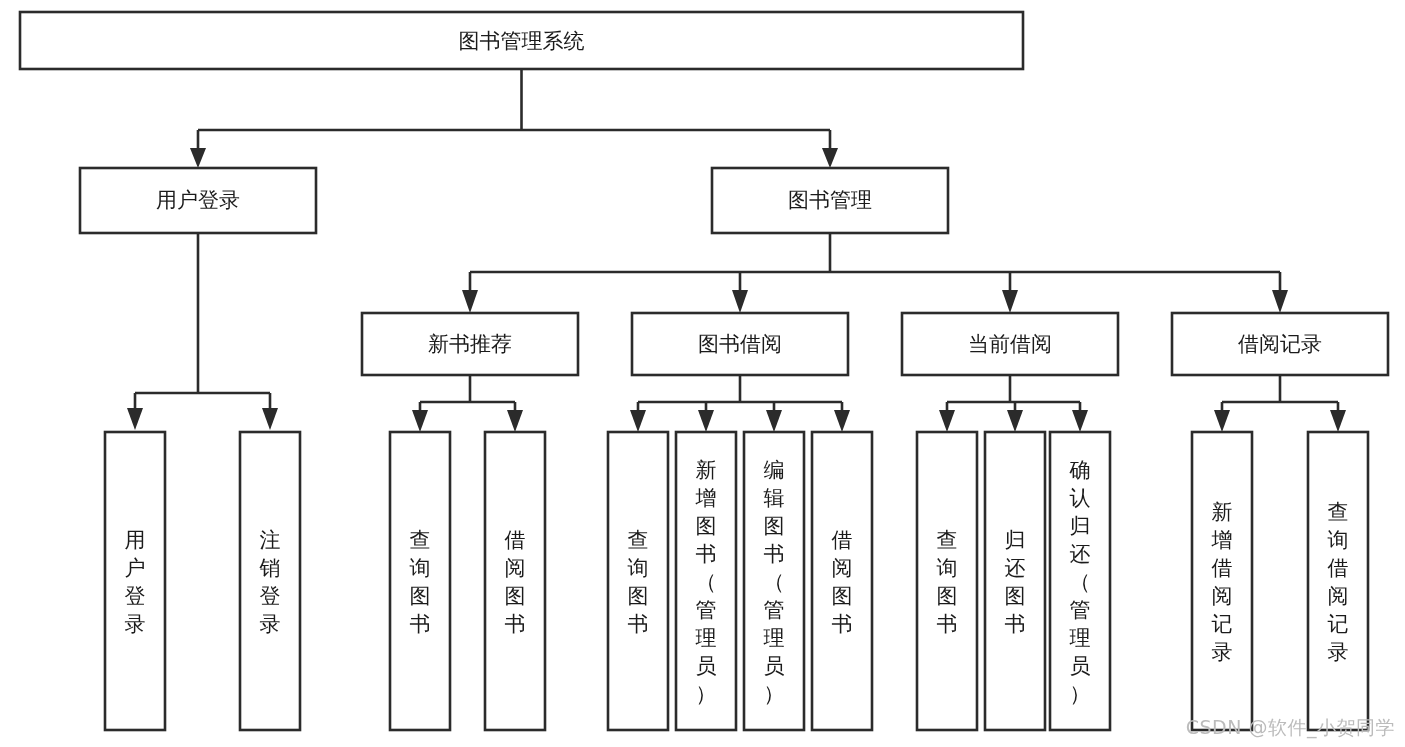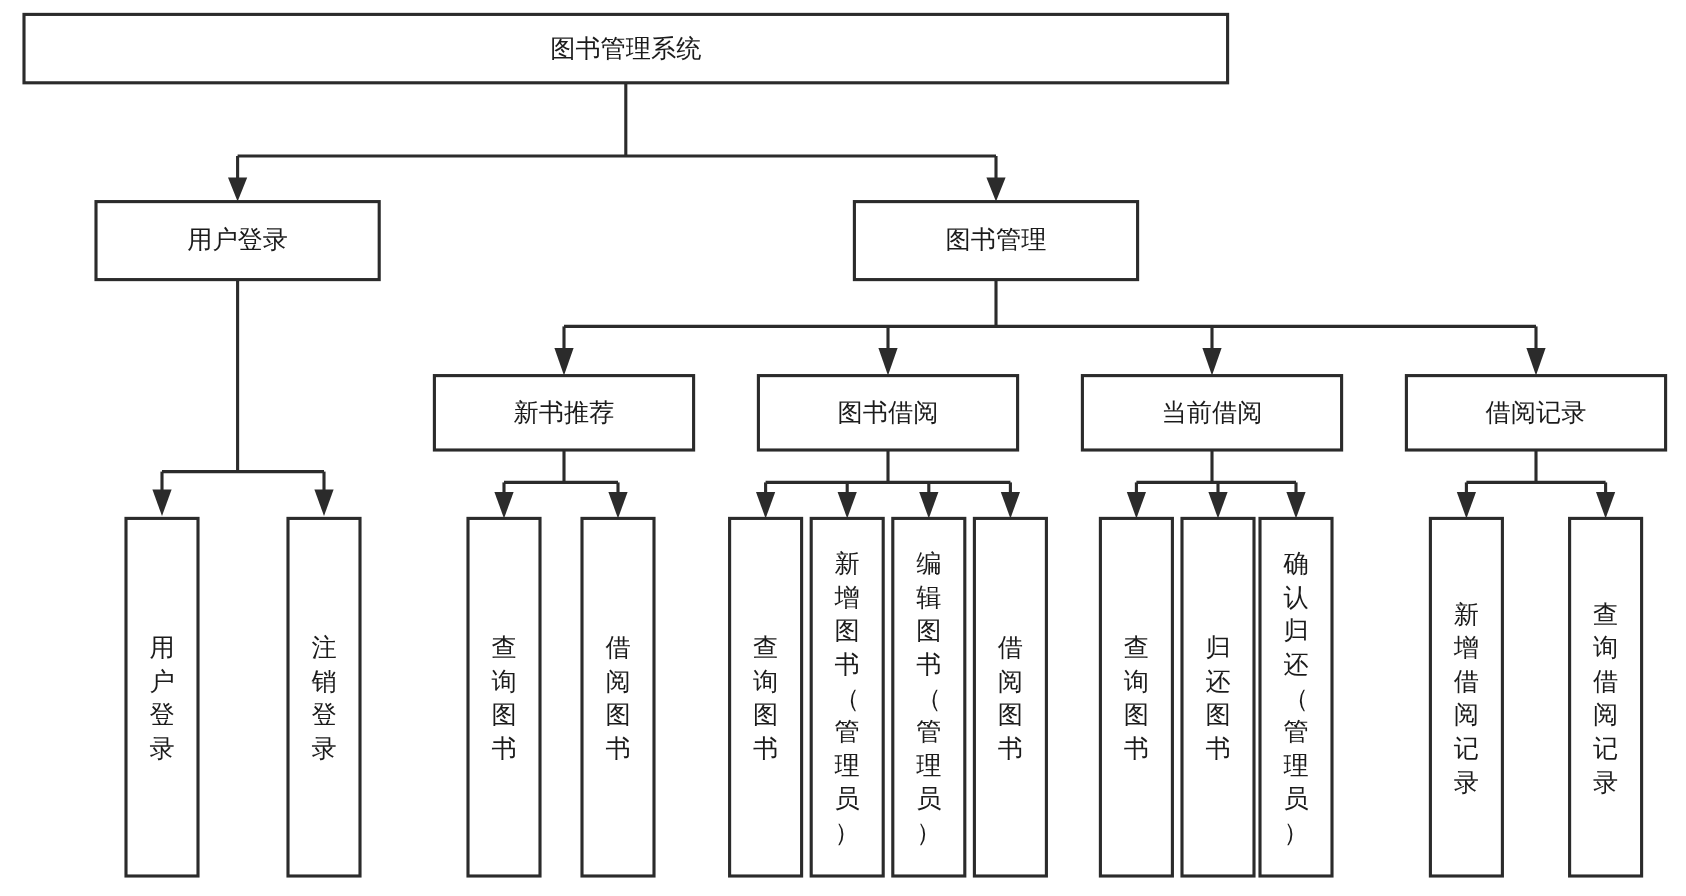--- a/index.html
+++ b/index.html
@@ -220,13 +220,14 @@
       <rect class="node-box" x="1192" y="432" width="60" height="298"></rect>
       <text class="leaf-label-v" x="1222" y="0"><tspan x="1222" y="518.84">新</tspan><tspan x="1222" y="546.84">增</tspan><tspan x="1222" y="574.84">借</tspan><tspan x="1222" y="602.84">阅</tspan><tspan x="1222" y="630.84">记</tspan><tspan x="1222" y="658.84">录</tspan></text>
     </g>
     <g>
       <rect class="node-box" x="1308" y="432" width="60" height="298"></rect>
       <text class="leaf-label-v" x="1338" y="0"><tspan x="1338" y="518.84">查</tspan><tspan x="1338" y="546.84">询</tspan><tspan x="1338" y="574.84">借</tspan><tspan x="1338" y="602.84">阅</tspan><tspan x="1338" y="630.84">记</tspan><tspan x="1338" y="658.84">录</tspan></text>
     </g>
 
   </svg>
 
+  <div class="watermark">CSDN @软件_小贺同学</div>
 </div>
 
 </body></html>

